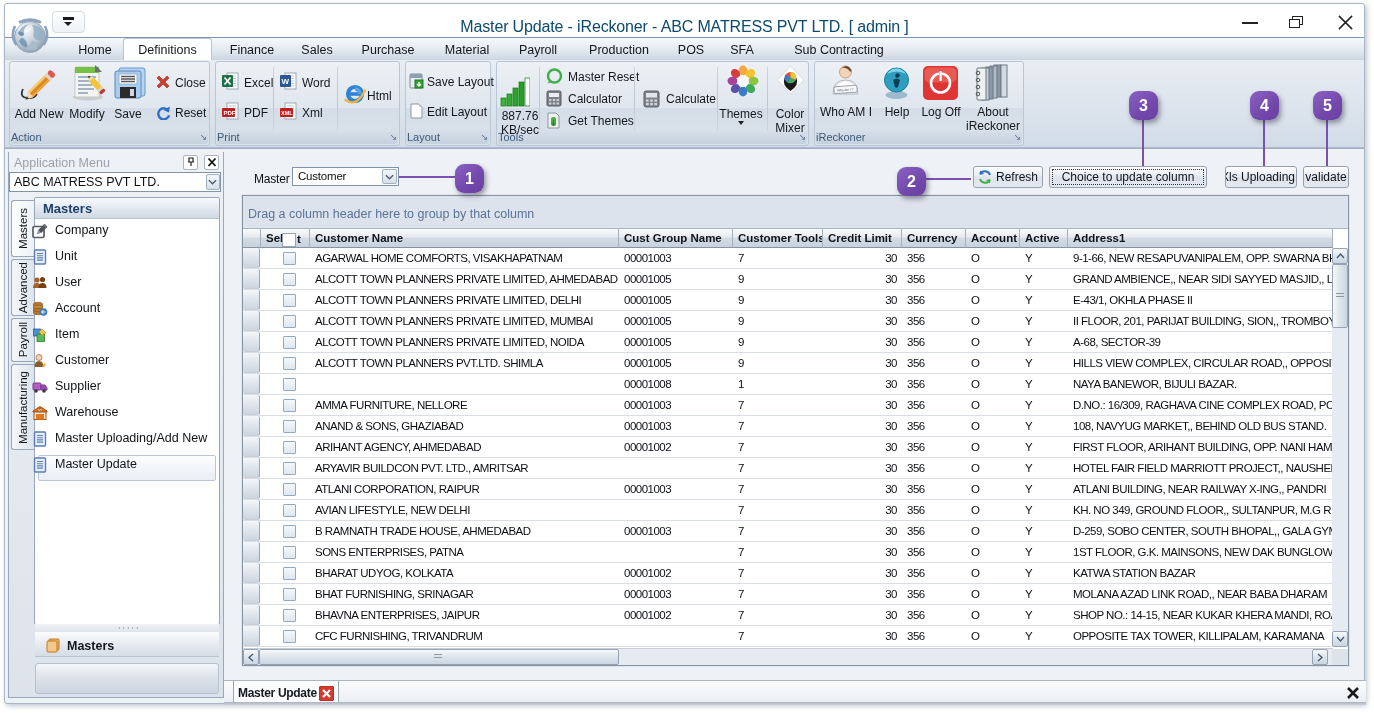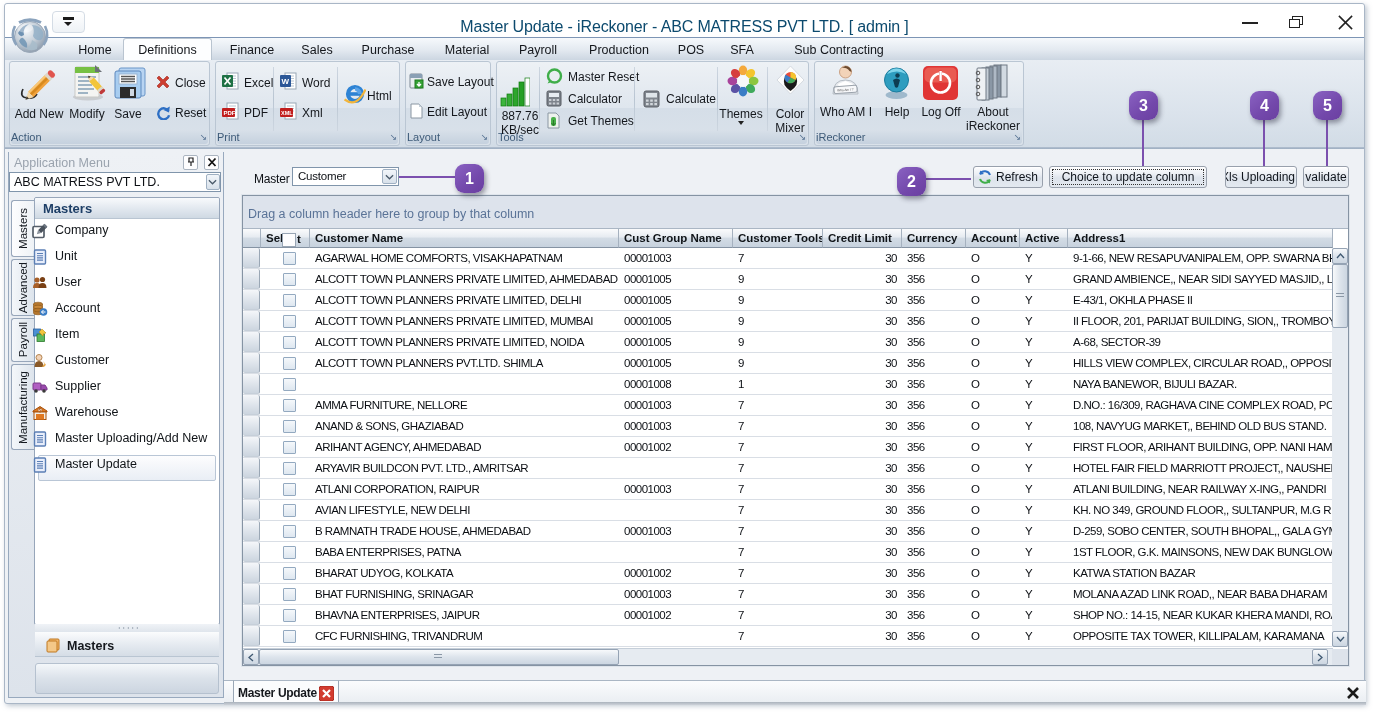--- a/index.html
+++ b/index.html
@@ -700,21 +700,21 @@
       <div class="a gcell" style="left:490px;width:90px">7</div>
       <div class="a gcell" style="left:580px;width:79px;justify-content:flex-end">30</div>
       <div class="a gcell" style="left:659px;width:64px">356</div>
       <div class="a gcell" style="left:723px;width:54px">O</div>
       <div class="a gcell" style="left:777px;width:48px">Y</div>
       <div class="a gcell" style="left:825px;width:264px">D-259, SOBO CENTER, SOUTH BHOPAL,, GALA GYM</div>
     </div>
 <div class="a grow" style="left:238px;top:538px">
       <div class="a rowhdr"></div>
       <div class="a cbx"></div>
-      <div class="a gcell" style="left:67px;width:309px">BABA ENTERPRISES, PATNA</div>
+      <div class="a gcell" style="left:67px;width:309px">SONS ENTERPRISES, PATNA</div>
       <div class="a gcell" style="left:376px;width:114px"></div>
       <div class="a gcell" style="left:490px;width:90px">7</div>
       <div class="a gcell" style="left:580px;width:79px;justify-content:flex-end">30</div>
       <div class="a gcell" style="left:659px;width:64px">356</div>
       <div class="a gcell" style="left:723px;width:54px">O</div>
       <div class="a gcell" style="left:777px;width:48px">Y</div>
       <div class="a gcell" style="left:825px;width:264px">1ST FLOOR, G.K. MAINSONS, NEW DAK BUNGLOW</div>
     </div>
 <div class="a grow" style="left:238px;top:559px">
       <div class="a rowhdr"></div>

